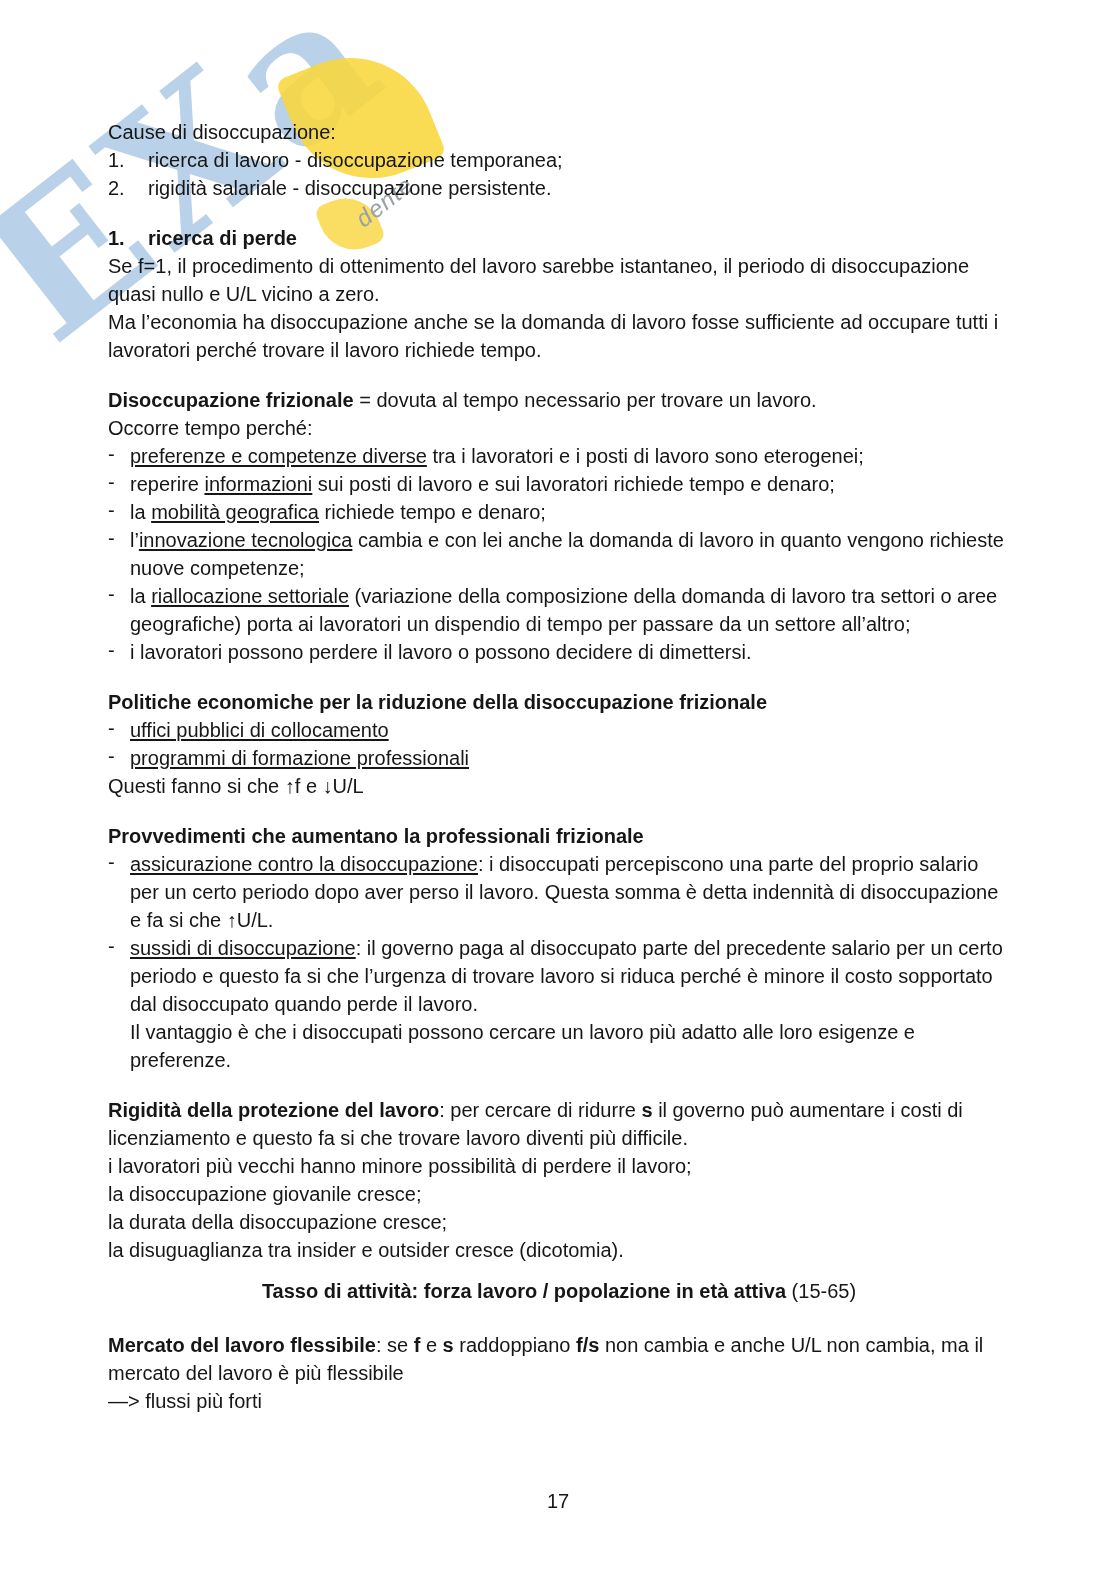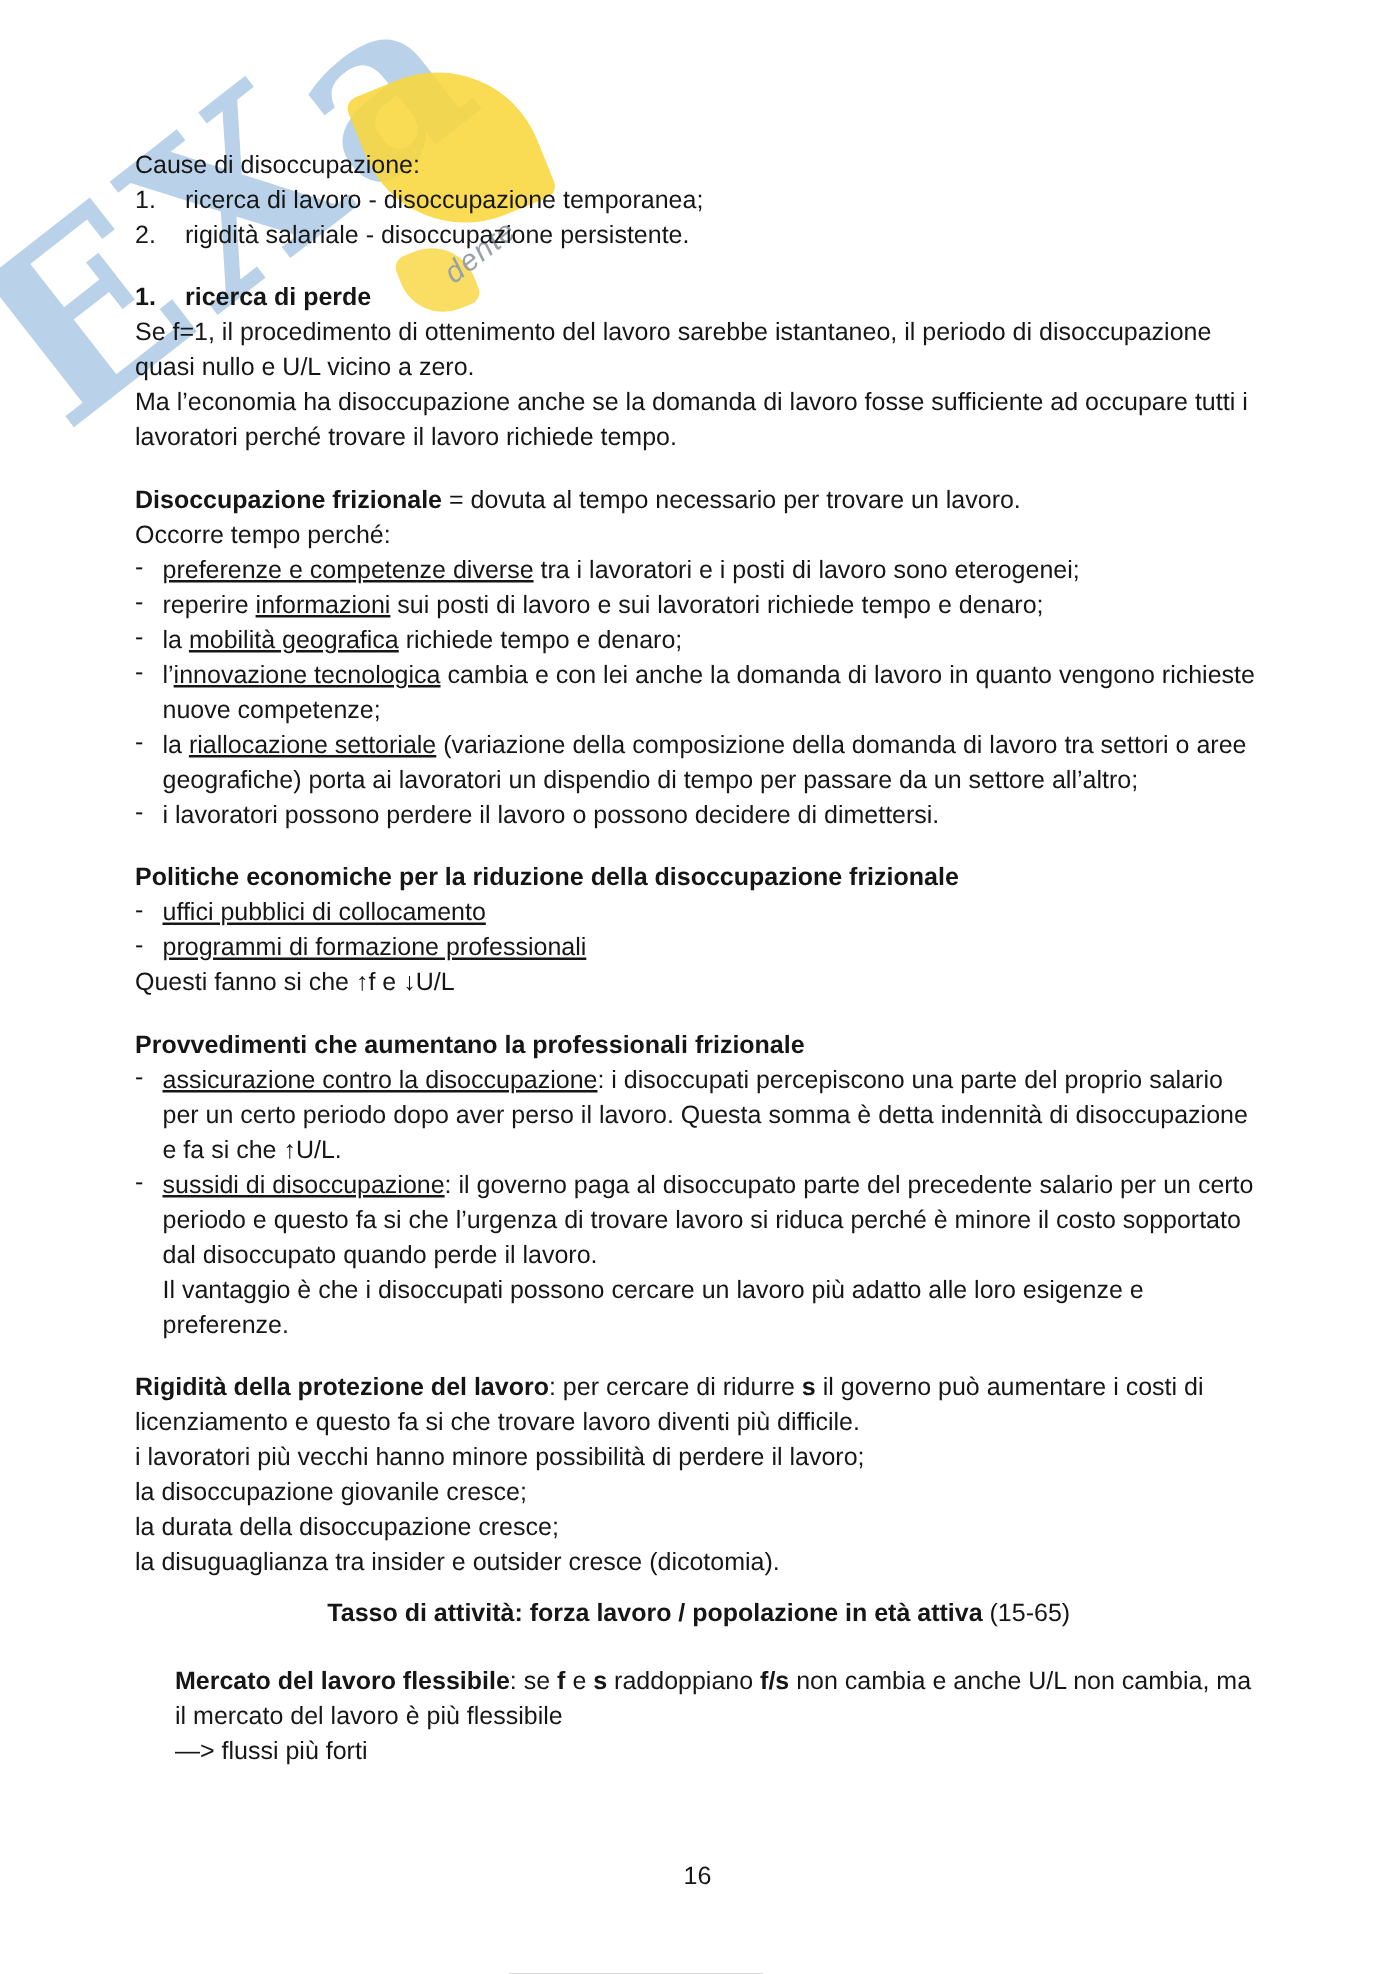--- a/index.html
+++ b/index.html
@@ -45,21 +45,21 @@
 
   
   .content { position:absolute; left:108px; top:118px; width:902px; }
 
   span.b { font-weight:700; }
   span.u { text-decoration:underline; text-underline-offset:2px; }
 
   .line { margin:0; }
   .sec  { margin-top:22px; }
   .sec.center { text-align:center; margin-top:13px; }
-  .sec.wide-gap { margin-top:26px;margin-left:32px; }
+  .sec.wide-gap { margin-top:26px; }
 
   .oitem { display:flex; }
   .onum  { flex:0 0 40px; }
   .heading { font-weight:700; }
   .heading .onum { font-weight:700; }
 
   .bitem { display:flex; }
   .dash  { flex:0 0 22px; position:relative; top:-2px; }
   .btext { flex:1 1 auto; }
 
@@ -176,15 +176,15 @@
       <div class="line"><span class="b">Tasso di attività: forza lavoro / popolazione in età attiva</span><span> (15-65)</span></div>
     </div>
 
     <div class="sec wide-gap">
       <div class="line"><span class="b">Mercato del lavoro flessibile</span><span>: se </span><span class="b">f</span><span> e </span><span class="b">s</span><span> raddoppiano </span><span class="b">f/s</span><span> non cambia e anche U/L non cambia, ma il mercato del lavoro è più flessibile</span></div>
       <div class="line"><span>—&gt; flussi più forti</span></div>
     </div>
 
   </div>
 
-  <div class="page-number">16</div>
+  <div class="page-number">17</div>
 
 </div>
 
 </body></html>

